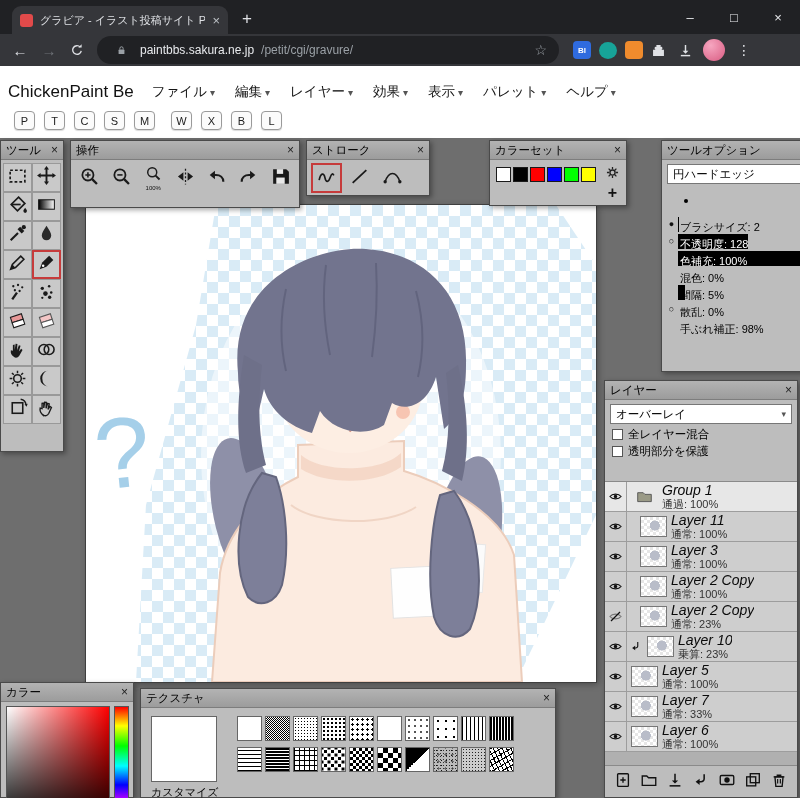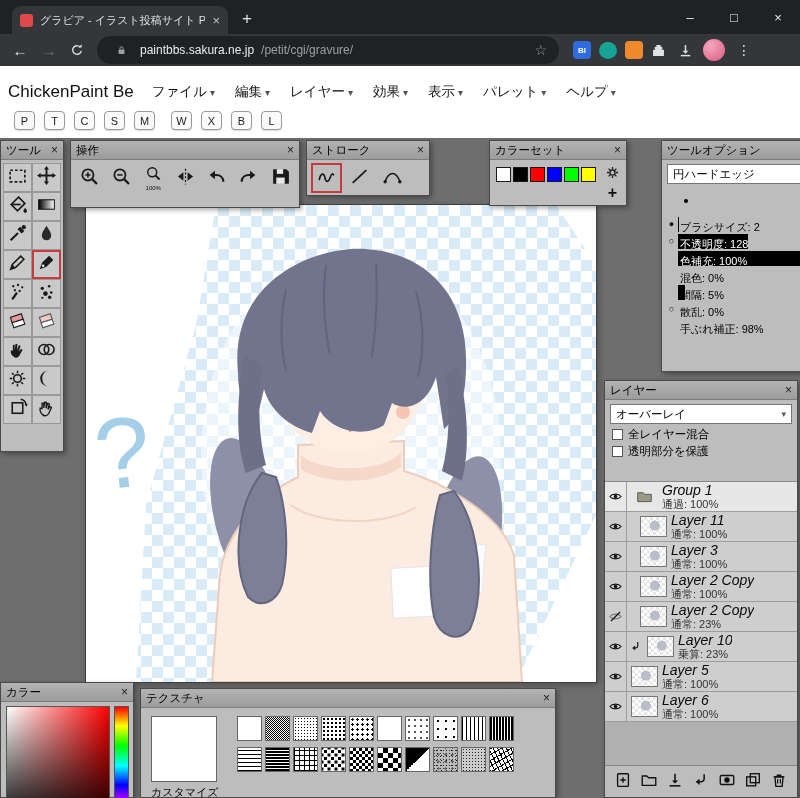--- a/index.html
+++ b/index.html
@@ -679,20 +679,33 @@
       </div>
       <div class="layer-row">
         <span class="eye">
           <svg viewBox="0 0 20 20" width="15" height="15">
             <path d="M2.5 10c3.2-4.2 11.8-4.2 15 0-3.2 4.2-11.8 4.2-15 0z" fill="none" stroke="#111" stroke-width="1.4"></path>
             <circle cx="10" cy="10" r="2.3" fill="#111"></circle>
           </svg>
         </span>
         <span class="thumb"></span>
         <span class="ltext">
+          <span class="lname">Layer 7</span>
+          <span class="lmode">通常: 33%</span>
+        </span>
+      </div>
+      <div class="layer-row">
+        <span class="eye">
+          <svg viewBox="0 0 20 20" width="15" height="15">
+            <path d="M2.5 10c3.2-4.2 11.8-4.2 15 0-3.2 4.2-11.8 4.2-15 0z" fill="none" stroke="#111" stroke-width="1.4"></path>
+            <circle cx="10" cy="10" r="2.3" fill="#111"></circle>
+          </svg>
+        </span>
+        <span class="thumb"></span>
+        <span class="ltext">
           <span class="lname">Layer 6</span>
           <span class="lmode">通常: 100%</span>
         </span>
       </div>
     </div>
   <div class="layer-footer" id="layerfooter">
       <span><svg viewBox="0 0 20 20" width="18" height="18">
           <rect x="4" y="3" width="12" height="14" rx="1" fill="none" stroke="#111" stroke-width="1.5"></rect>
           <path d="M10 7v6M7 10h6" stroke="#111" stroke-width="1.5"></path>
         </svg></span>

